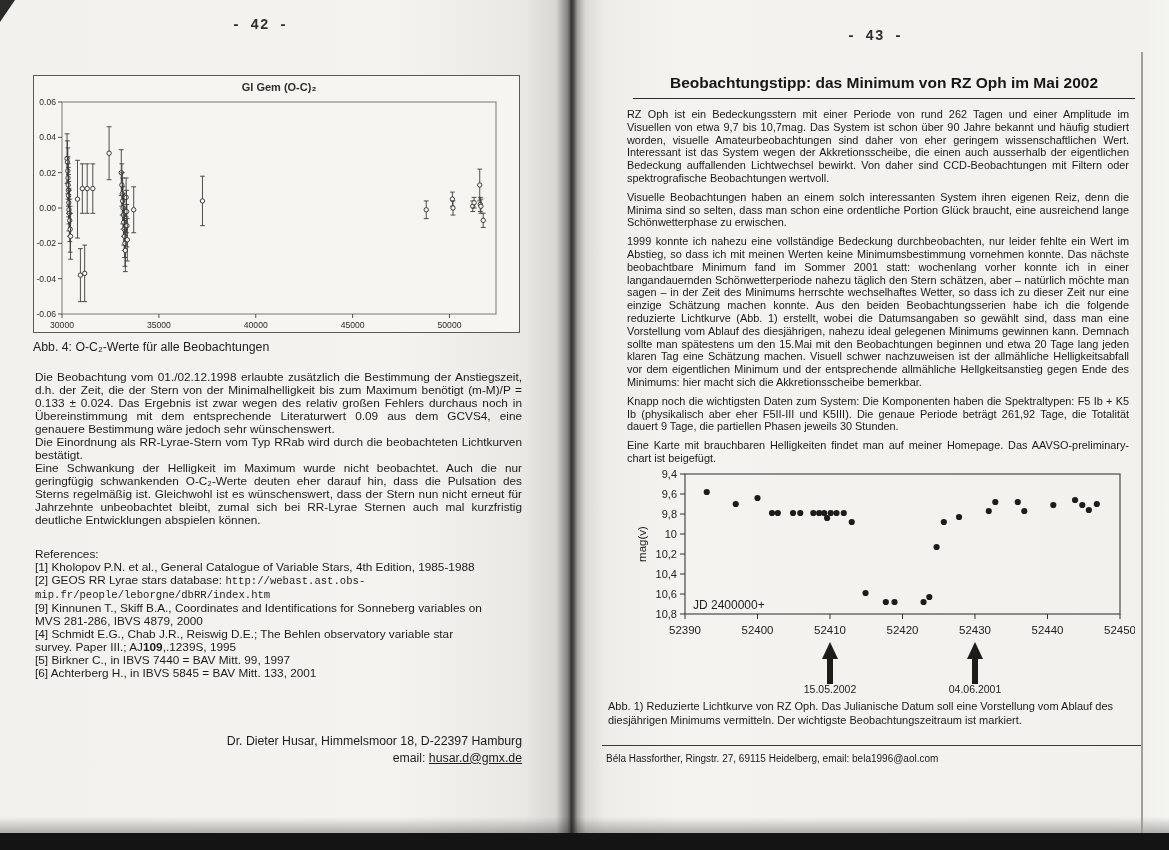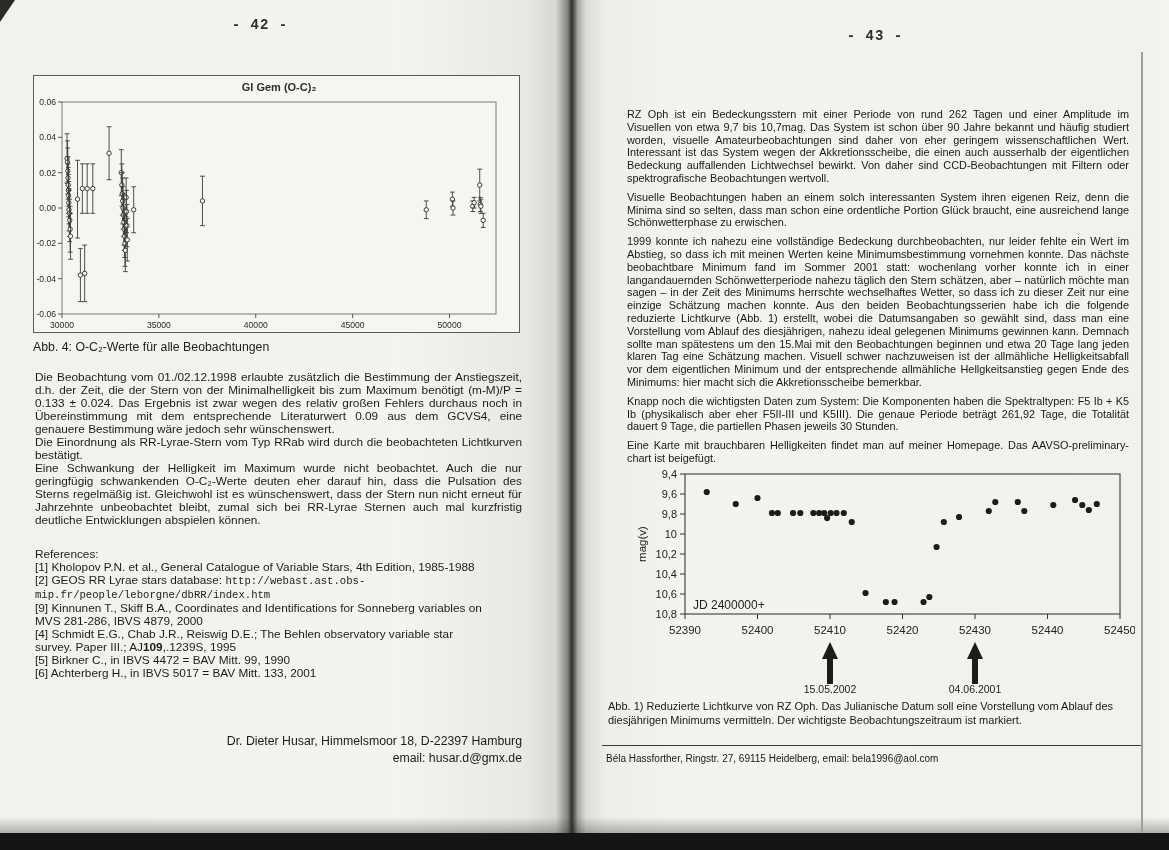--- a/index.html
+++ b/index.html
@@ -26,21 +26,21 @@
   .cap1{position:absolute;left:33px;top:340px;font-size:12.3px;color:#222;}
   .left-flow{position:absolute;left:35px;top:371px;width:487px;font-size:11.8px;line-height:13px;
     text-align:justify;color:#1c1c1c;}
   .left-flow p{margin:0;}
   .left-flow p.spaced{margin-top:0;}
   .refs-heading{margin-top:21px;}
   .ref-item{margin:0;}
   .mono{font-family:"Liberation Mono",monospace;font-size:10.6px;color:#222;}
   .bold{font-weight:700;}
   .sig{position:absolute;left:35px;top:733px;width:487px;text-align:right;font-size:12.3px;line-height:16.5px;color:#1c1c1c;}
-  .sig .u{}
+  .sig .u{text-decoration:underline;}
 
   
   .rp-content{position:absolute;left:30px;top:0;width:545px;height:787px;}
   .pagenum-right{position:absolute;left:210px;top:28px;width:130px;text-align:center;
     font-family:"Liberation Mono",monospace;font-size:14px;font-weight:700;letter-spacing:1px;color:#2e2e2c;}
   .title-right{position:absolute;left:33px;top:74px;width:502px;text-align:center;
     font-size:15.5px;font-weight:700;color:#161616;padding-bottom:6px;border-bottom:1.5px solid #2c2c2c;}
   .right-flow{position:absolute;left:27px;top:108px;width:502px;font-size:10.9px;line-height:12.8px;
     text-align:justify;color:#191919;}
   .right-flow p{margin:0 0 6px 0;}
@@ -278,34 +278,35 @@
           <p>Die Beobachtung vom 01./02.12.1998 erlaubte zusätzlich die Bestimmung der Anstiegszeit, d.h. der Zeit, die der Stern von der Minimalhelligkeit bis zum Maximum benötigt (m-M)/P = 0.133 ± 0.024. Das Ergebnis ist zwar wegen des relativ großen Fehlers durchaus noch in Übereinstimmung mit dem entsprechende Literaturwert 0.09 aus dem GCVS4, eine genauere Bestimmung wäre jedoch sehr wünschenswert.</p>
           <p>Die Einordnung als RR-Lyrae-Stern vom Typ RRab wird durch die beobachteten Lichtkurven bestätigt.</p>
           <p class="spaced">Eine Schwankung der Helligkeit im Maximum wurde nicht beobachtet. Auch die nur geringfügig schwankenden O-C₂-Werte deuten eher darauf hin, dass die Pulsation des Sterns regelmäßig ist. Gleichwohl ist es wünschenswert, dass der Stern nun nicht erneut für Jahrzehnte unbeobachtet bleibt, zumal sich bei RR-Lyrae Sternen auch mal kurzfristig deutliche Entwicklungen abspielen können.</p>
         </div>
       <div class="refs-heading">References:</div>
       <div id="refs-list">
           <div class="ref-item"><span>[1] Kholopov P.N. et al., General Catalogue of Variable Stars, 4th Edition, 1985-1988</span></div>
           <div class="ref-item"><span>[2] GEOS RR Lyrae stars database: </span><span class="mono">http://webast.ast.obs-</span><br><span class="mono">mip.fr/people/leborgne/dbRR/index.htm</span></div>
           <div class="ref-item"><span>[9] Kinnunen T., Skiff B.A., Coordinates and Identifications for Sonneberg variables on</span><br><span>MVS 281-286, IBVS 4879, 2000</span></div>
           <div class="ref-item"><span>[4] Schmidt E.G., Chab J.R., Reiswig D.E.; The Behlen observatory variable star</span><br><span>survey. Paper III.; AJ</span><span class="bold">109</span><span>,.1239S, 1995</span></div>
-          <div class="ref-item"><span>[5] Birkner C., in IBVS 4472 = BAV Mitt. 99, 1990</span></div>
-          <div class="ref-item"><span>[6] Achterberg H., in IBVS 5017 = BAV Mitt. 133, 2001</span></div>
+          <div class="ref-item"><span>[5] Birkner C., in IBVS 7440 = BAV Mitt. 99, 1997</span></div>
+          <div class="ref-item"><span>[6] Achterberg H., in IBVS 5845 = BAV Mitt. 133, 2001</span></div>
         </div>
     </div>
 
     <div class="sig">
       <div>Dr. Dieter Husar, Himmelsmoor 18, D-22397 Hamburg</div>
       <div><span>email: </span><span class="u">husar.d@gmx.de</span></div>
     </div>
   </div>
 
   <div class="page page-right">
     <div class="rp-content">
       <div class="pagenum-right">- 43 -</div>
+      <div class="title-right">Beobachtungstipp: das Minimum von RZ Oph im Mai 2002</div>
       <div class="right-flow" id="right-paragraphs">
           <p>RZ Oph ist ein Bedeckungsstern mit einer Periode von rund 262 Tagen und einer Amplitude im Visuellen von etwa 9,7 bis 10,7mag. Das System ist schon über 90 Jahre bekannt und häufig studiert worden, visuelle Amateurbeobachtungen sind daher von eher geringem wissenschaftlichen Wert. Interessant ist das System wegen der Akkretionsscheibe, die einen auch ausserhalb der eigentlichen Bedeckung auffallenden Lichtwechsel bewirkt. Von daher sind CCD-Beobachtungen mit Filtern oder spektrografische Beobachtungen wertvoll.</p>
           <p>Visuelle Beobachtungen haben an einem solch interessanten System ihren eigenen Reiz, denn die Minima sind so selten, dass man schon eine ordentliche Portion Glück braucht, eine ausreichend lange Schönwetterphase zu erwischen.</p>
           <p>1999 konnte ich nahezu eine vollständige Bedeckung durchbeobachten, nur leider fehlte ein Wert im Abstieg, so dass ich mit meinen Werten keine Minimumsbestimmung vornehmen konnte. Das nächste beobachtbare Minimum fand im Sommer 2001 statt: wochenlang vorher konnte ich in einer langandauernden Schönwetterperiode nahezu täglich den Stern schätzen, aber – natürlich möchte man sagen – in der Zeit des Minimums herrschte wechselhaftes Wetter, so dass ich zu dieser Zeit nur eine einzige Schätzung machen konnte. Aus den beiden Beobachtungsserien habe ich die folgende reduzierte Lichtkurve (Abb. 1) erstellt, wobei die Datumsangaben so gewählt sind, dass man eine Vorstellung vom Ablauf des diesjährigen, nahezu ideal gelegenen Minimums gewinnen kann. Demnach sollte man spätestens um den 15.Mai mit den Beobachtungen beginnen und etwa 20 Tage lang jeden klaren Tag eine Schätzung machen. Visuell schwer nachzuweisen ist der allmähliche Helligkeitsabfall vor dem eigentlichen Minimum und der entsprechende allmähliche Hellgkeitsanstieg gegen Ende des Minimums: hier macht sich die Akkretionsscheibe bemerkbar.</p>
           <p>Knapp noch die wichtigsten Daten zum System: Die Komponenten haben die Spektraltypen: F5 Ib + K5 Ib (physikalisch aber eher F5II-III und K5III). Die genaue Periode beträgt 261,92 Tage, die Totalität dauert 9 Tage, die partiellen Phasen jeweils 30 Stunden.</p>
           <p>Eine Karte mit brauchbaren Helligkeiten findet man auf meiner Homepage. Das AAVSO-preliminary-chart ist beigefügt.</p>
         </div>
 
       <div class="fig2">
         <svg id="chart2" width="535" height="233" viewBox="0 0 535 233">

